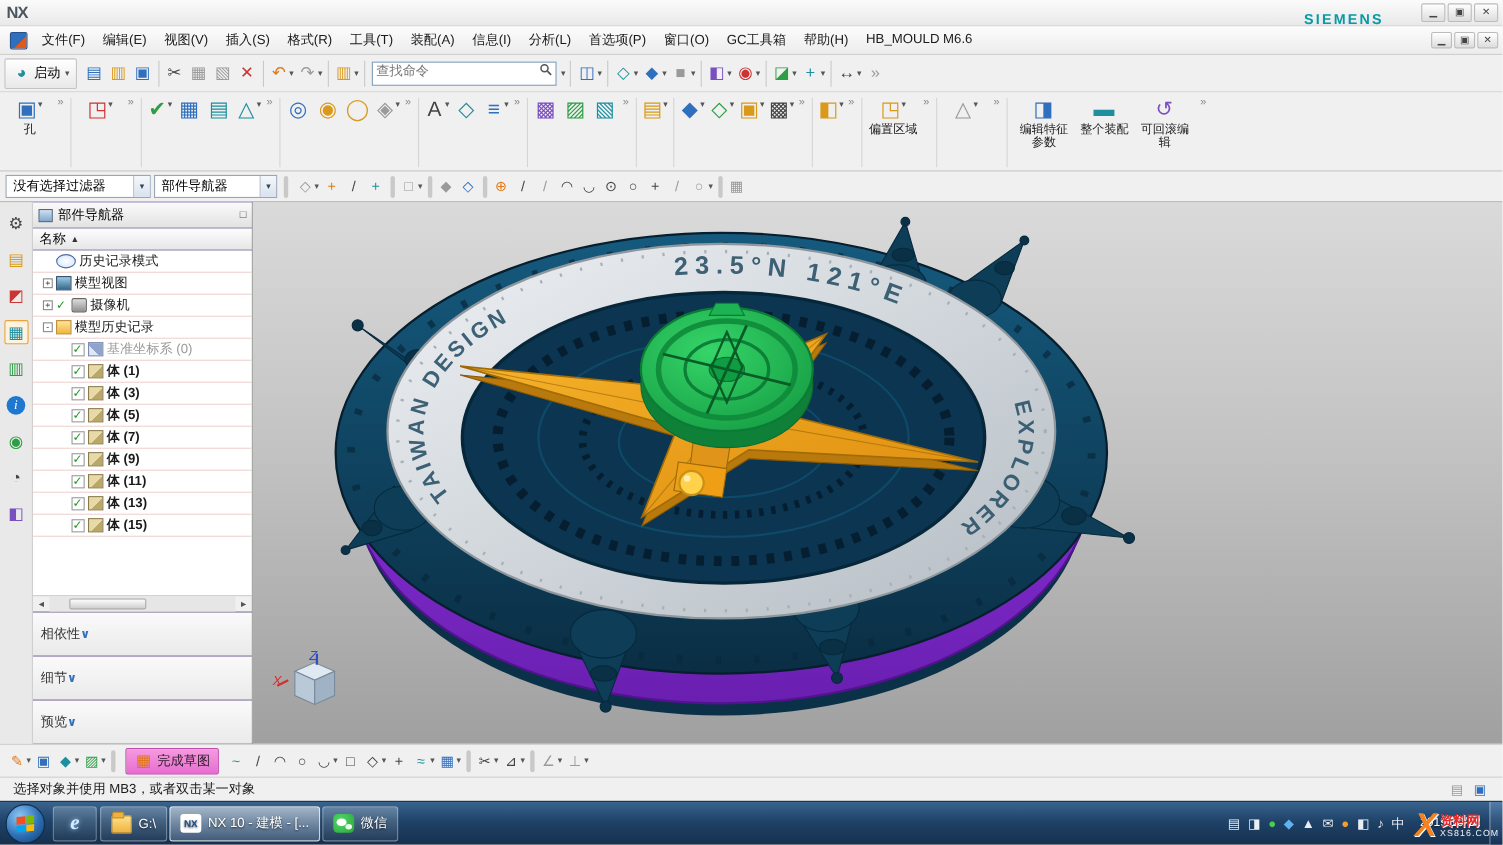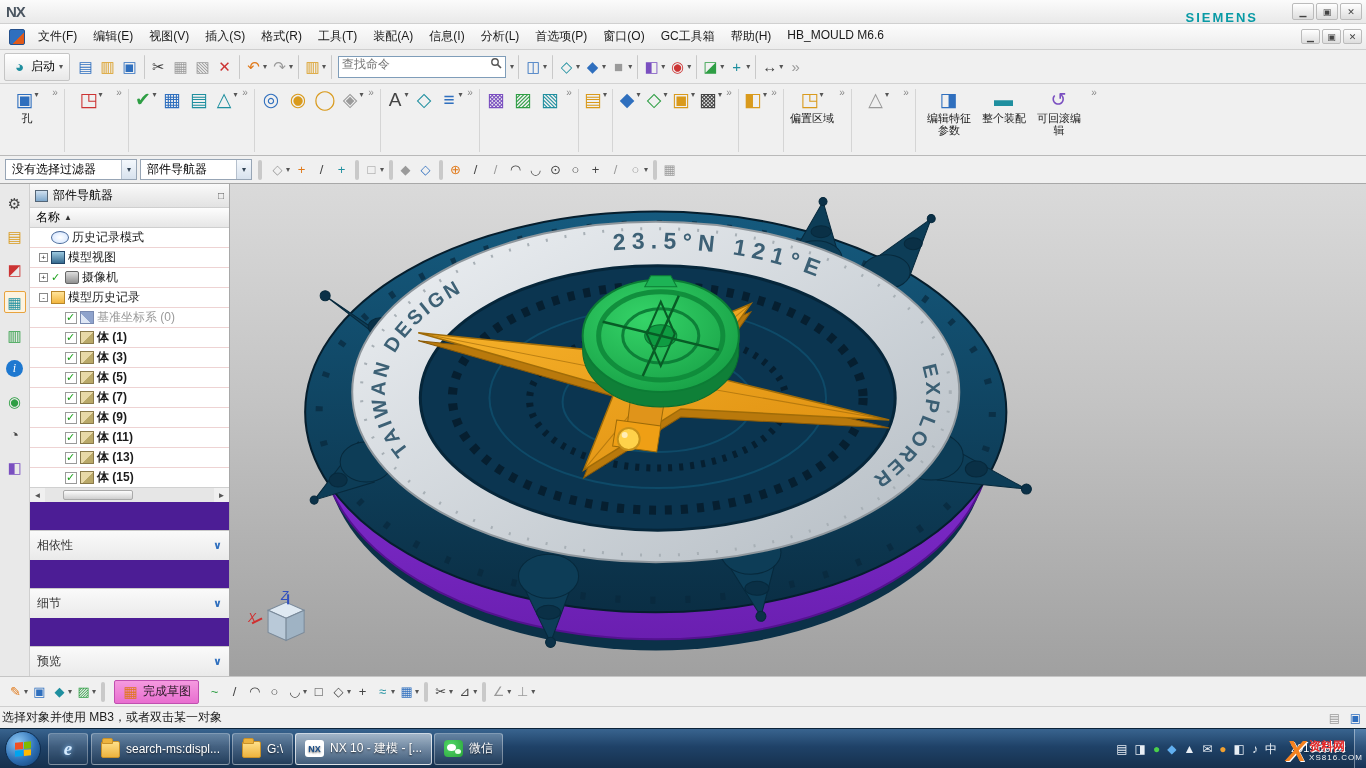--- a/index.html
+++ b/index.html
@@ -100,40 +100,40 @@
   .ti.csys { background:linear-gradient(45deg,#dfe7f5 40%,#8fa3cc 40%); border:1px solid #7a8ab0; }
   .ti.body { background:linear-gradient(135deg,#e8d9a8 55%,#b9a868 55%); border:1px solid #8a7a4a; }
   .tlabel { white-space:nowrap; color:#1a1a1a; }
   .tlabel.bold { font-weight:bold; }
   .tlabel.muted { color:#9a9a9a; }
   .nav-hscroll { height:15px; background:#f0f0f0; border-top:1px solid #d0d0d0; display:flex; align-items:center; }
   .hs-arrow { width:15px; text-align:center; font-size:8px; color:#555; }
   .hs-track { flex:1; height:100%; background:#e6e6e6; position:relative; }
   .hs-thumb { position:absolute; left:18px; top:2px; width:70px; height:10px; background:linear-gradient(#fdfdfd,#cfcfcf);
     border:1px solid #aaa; border-radius:2px; }
-  .nsec { height:30px; background:linear-gradient(#fafafa,#eaeaea); border-top:1px solid #c9c9c9;
-    display:flex; align-items:center; justify-content:space-between; padding:0 7px; color:#333;margin-top:28px; }
+  .nsec { height:40px; background:linear-gradient(#fafafa,#eaeaea); border-top:1px solid #c9c9c9;
+    display:flex; align-items:center; padding:0 7px; color:#333; }
   .chev { color:#2f6fbe; font-weight:bold; font-size:11px; }
 
   
   .viewport { flex:1; position:relative; background:linear-gradient(180deg,#dadada 0%,#c3c3c3 45%,#a0a0a0 100%); min-width:0; }
   .viewport svg { position:absolute; inset:0; width:100%; height:100%; }
   .bz { fill:#30566c; font-weight:bold; opacity:.92; }
   .bz-top { font-size:23px; letter-spacing:6px; }
   .bz-left, .bz-right { font-size:20px; letter-spacing:3px; }
 
   
   .sketchbar { height:30px; background:#f0f0f0; border-top:1px solid #c5c5c5; display:flex; align-items:center;
     gap:2px; padding:0 6px; flex:none; overflow:hidden; }
   .finish-btn { display:flex; align-items:center; gap:4px; background:linear-gradient(#f59adf,#e86ed0);
     border:1px solid #c050b0; height:24px; padding:0 7px; margin:0 4px; color:#2a1a26; border-radius:2px; }
 
   
   .statusbar { height:22px; background:#f0f0f0; border-top:1px solid #cfcfcf; display:flex; align-items:center;
-    justify-content:space-between; padding:0 2px; color:#1a1a1a; flex:none; }
+    justify-content:space-between; padding:0 12px; color:#1a1a1a; flex:none; }
   .status-icons { display:flex; gap:4px; }
 
   
   .taskbar { height:40px; background:linear-gradient(#39648f,#1f4268 45%,#16304d); border-top:1px solid #0c2439;
     display:flex; align-items:center; flex:none; }
   .orb { width:36px; height:36px; margin:0 5px; border-radius:50%; flex:none;
     background:radial-gradient(circle at 35% 30%,#8cc8f5,#2d6fb4 55%,#123a6b); border:1px solid #0e2c4e;
     display:flex; align-items:center; justify-content:center; }
   .flag { width:16px; height:14px; display:grid; grid-template-columns:1fr 1fr; grid-template-rows:1fr 1fr;
     gap:1px; transform:skewY(-6deg); }
@@ -1366,24 +1366,20 @@
           <i></i>
           <i></i>
           <i></i>
         </span>
     </span>
     <span class="ie-btn">
       <span class="ie-glyph">e</span>
     </span>
     <span class="tasks">
 
-        <span class="task-btn">
-          <span class="tb-ico folder"></span>
-          <span class="tb-label">search-ms:displ...</span>
-        </span>
 
         <span class="task-btn">
           <span class="tb-ico folder"></span>
           <span class="tb-label">G:\</span>
         </span>
 
 
         <span class="task-btn active">
           <span class="tb-ico nx"></span>
           <span class="tb-label">NX 10 - 建模 - [...</span>

